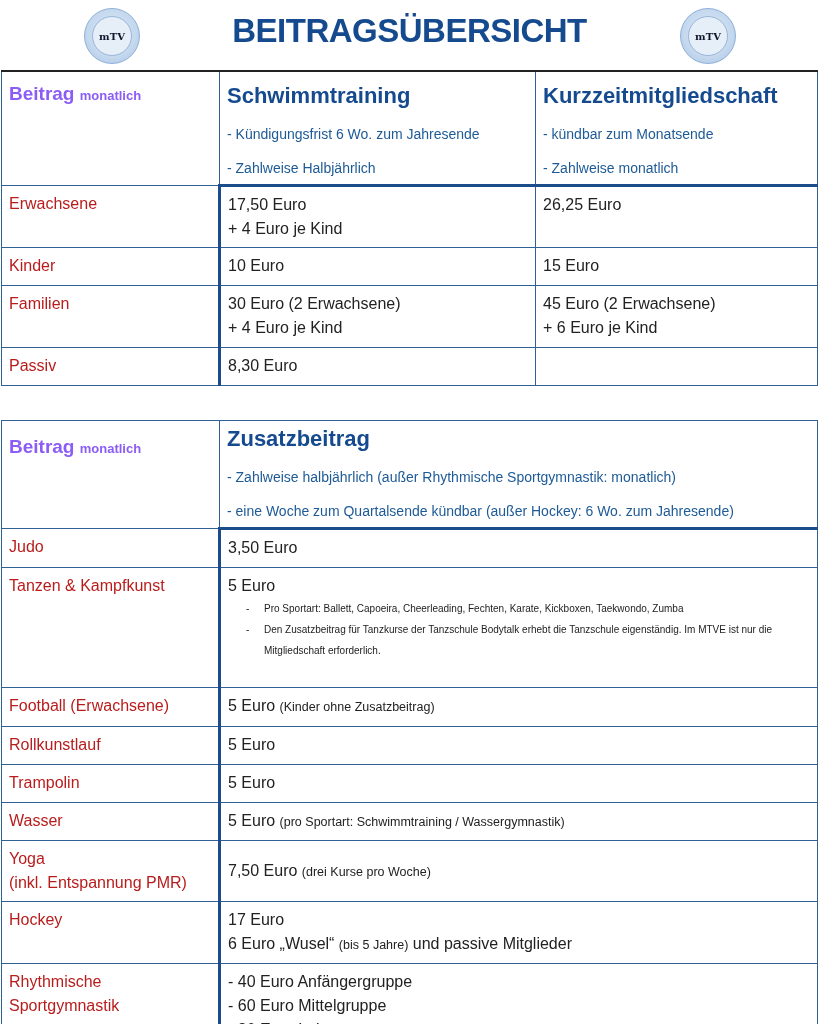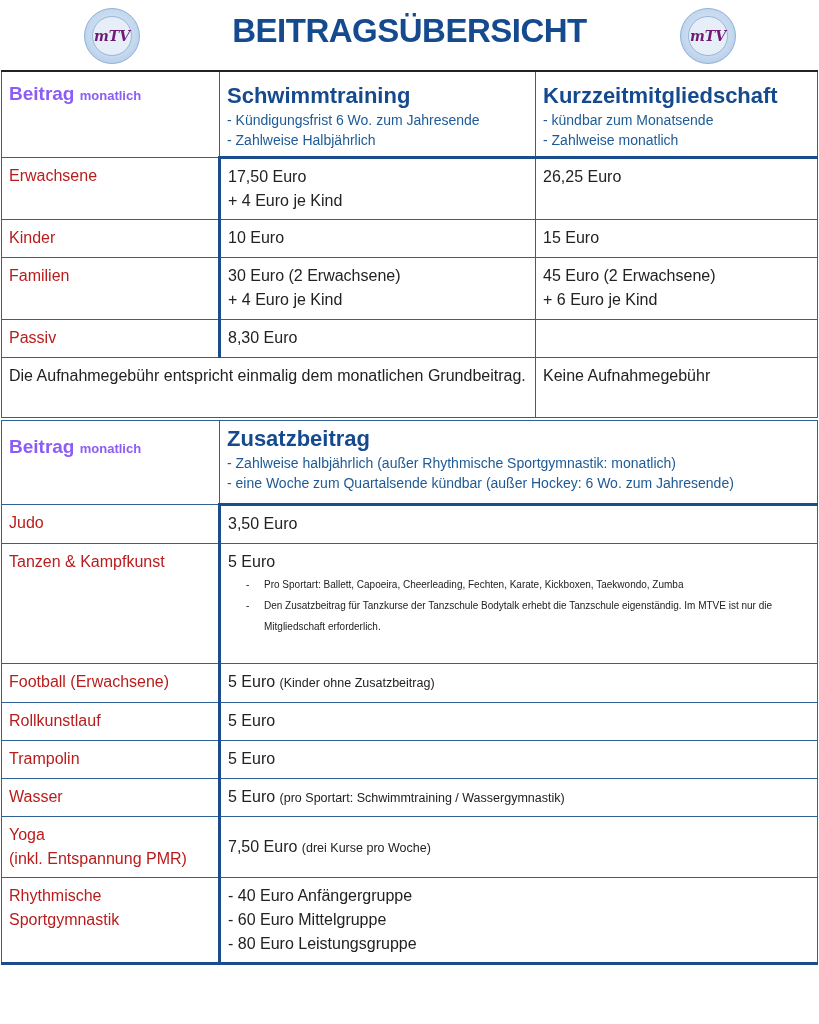--- a/index.html
+++ b/index.html
@@ -2,35 +2,35 @@
 <html><head>
   <meta charset="utf-8">
   <style>
     * { box-sizing: border-box; margin: 0; padding: 0; }
     html, body { width: 819px; height: 1024px; background: #ffffff; overflow: hidden; }
     body { font-family: "Liberation Sans", "DejaVu Sans", sans-serif; color: #222; position: relative; }
 
     .header { position: absolute; left: 0; top: 0; width: 819px; height: 70px; }
     .title { position: absolute; left: 0; right: 0; top: 12px; text-align: center; font-weight: bold; font-size: 33px; color: #154a8f; letter-spacing: -0.5px; }
     .logo { position: absolute; top: 8px; width: 56px; height: 56px; border-radius: 50%; background: radial-gradient(circle at 50% 45%, #dbe8f6 0%, #c4d8ee 60%, #a9c4e3 100%); border: 1px solid #8fb0d8; display: flex; align-items: center; justify-content: center; }
-    .logo .inner { width: 40px; height: 40px; border-radius: 50%; background: #e6eef8; border: 1px solid #9ab6da; display: flex; align-items: center; justify-content: center; font-family: "DejaVu Serif", serif; font-style: italic; font-weight: bold; font-size: 14px; color: #701a75; }
+    .logo .inner { width: 40px; height: 40px; border-radius: 50%; background: #e6eef8; border: 1px solid #9ab6da; display: flex; align-items: center; justify-content: center; font-family: "DejaVu Serif", serif; font-weight: bold; font-size: 10px; color: #0f172a; }
     .logo.left { left: 84px; }
     .logo.right { left: 680px; }
 
     table { position: absolute; left: 1px; border-collapse: collapse; table-layout: fixed; width: 817px; }
     td { vertical-align: top; border: 1.5px solid #2f6197; padding: 6px 7px; font-size: 16px; line-height: 24px; }
     .t1 { top: 70px; }
     .t2 { top: 420px; }
     col.c1 { width: 218px; }
     col.c2 { width: 316px; }
     .labelcell { color: #b91c1c; }
     .hdr-label { color: #8b5cf6; font-weight: bold; font-size: 19px; padding-top: 14px; }
     .hdr-label small { font-size: 13px; font-weight: bold; }
     .hdr-title { color: #154a8f; font-weight: bold; font-size: 22px; line-height: 28px; }
-    .hdr-sub { color: #1d5a96; font-size: 14px; line-height: 20px; }
+    .hdr-sub { color: #1d5a96; font-size: 14px; line-height: 20px; margin-top: 14px; }
     .hdr-cell { padding-top: 10px; border-top: 2px solid #222; }
     .thick-left { border-left: 3.5px solid #1b4c8c; }
     .thick-bottom { border-bottom: 3.5px solid #1b4c8c; }
     .small { font-size: 12.5px; }
     ul.dash { list-style: none; padding-left: 24px; font-size: 10px; line-height: 21px; }
     ul.dash li { position: relative; padding-left: 12px; }
     ul.dash li::before { content: "-"; position: absolute; left: -6px; }
   </style>
 </head>
 <body>
@@ -92,24 +92,20 @@
     <td>
           <div>45 Euro (2 Erwachsene)</div>
           <div>+ 6 Euro je Kind</div>
         </td>
   </tr>
   <tr style="height:38px">
     <td class="labelcell">Passiv</td>
     <td class="thick-left">8,30 Euro</td>
     <td></td>
   </tr>
-  <tr style="height:60px">
-    <td colspan="2">Die Aufnahmegebühr entspricht einmalig dem monatlichen Grundbeitrag.</td>
-    <td>Keine Aufnahmegebühr</td>
-  </tr>
 </tbody>
   </table>
 
 <table class="t2">
   <colgroup>
       <col class="c1">
       <col>
     </colgroup>
   <tbody>
       <tr style="height:84px">
@@ -153,20 +149,27 @@
     <td class="labelcell">Wasser</td>
     <td class="thick-left"><span>5 Euro</span> <span class="small">(pro Sportart: Schwimmtraining / Wassergymnastik)</span></td>
   </tr>
   <tr style="height:61px">
     <td class="labelcell">
           <div>Yoga</div>
           <div>(inkl. Entspannung PMR)</div>
         </td>
     <td class="thick-left" style="vertical-align:middle"><span>7,50 Euro</span> <span class="small">(drei Kurse pro Woche)</span></td>
   </tr>
+  <tr style="height:62px">
+    <td class="labelcell">Hockey</td>
+    <td class="thick-left">
+      <div>17 Euro</div>
+      <div><span>6 Euro „Wusel“</span> <span class="small">(bis 5 Jahre)</span> <span>und passive Mitglieder</span></div>
+    </td>
+  </tr>
   <tr style="height:85px">
     <td class="labelcell thick-bottom">
           <div>Rhythmische</div>
           <div>Sportgymnastik</div>
         </td>
     <td class="thick-left thick-bottom">
       <div>- 40 Euro Anfängergruppe</div>
       <div>- 60 Euro Mittelgruppe</div>
       <div>- 80 Euro Leistungsgruppe</div>
     </td>

